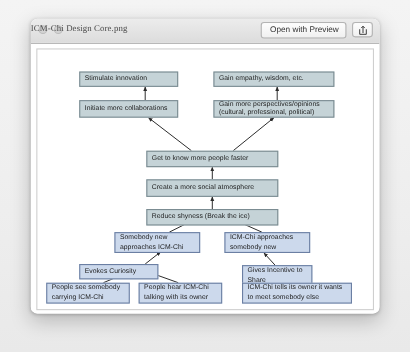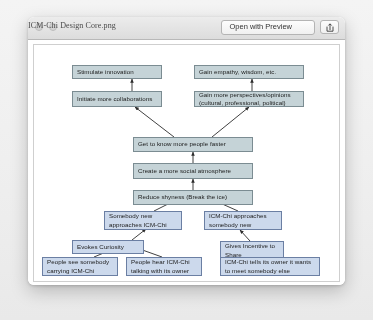--- a/index.html
+++ b/index.html
@@ -78,21 +78,21 @@
     display: flex;
     align-items: center;
     gap: 5px;
   }
   #open-with-preview {
     font-size: 7.5px;
     color: #333;
     background: linear-gradient(180deg, #fdfdfd 0%, #f0f0f0 100%);
     border: 1px solid #b4b4b4;
     border-radius: 3px;
-    padding: 2px 22px 3px 7px;
+    padding: 2px 6px 3px 7px;
     line-height: 1;
     white-space: nowrap;
   }
   #share-button {
     background: linear-gradient(180deg, #fdfdfd 0%, #f0f0f0 100%);
     border: 1px solid #b4b4b4;
     border-radius: 3px;
     width: 19px;
     height: 14px;
     display: flex;

